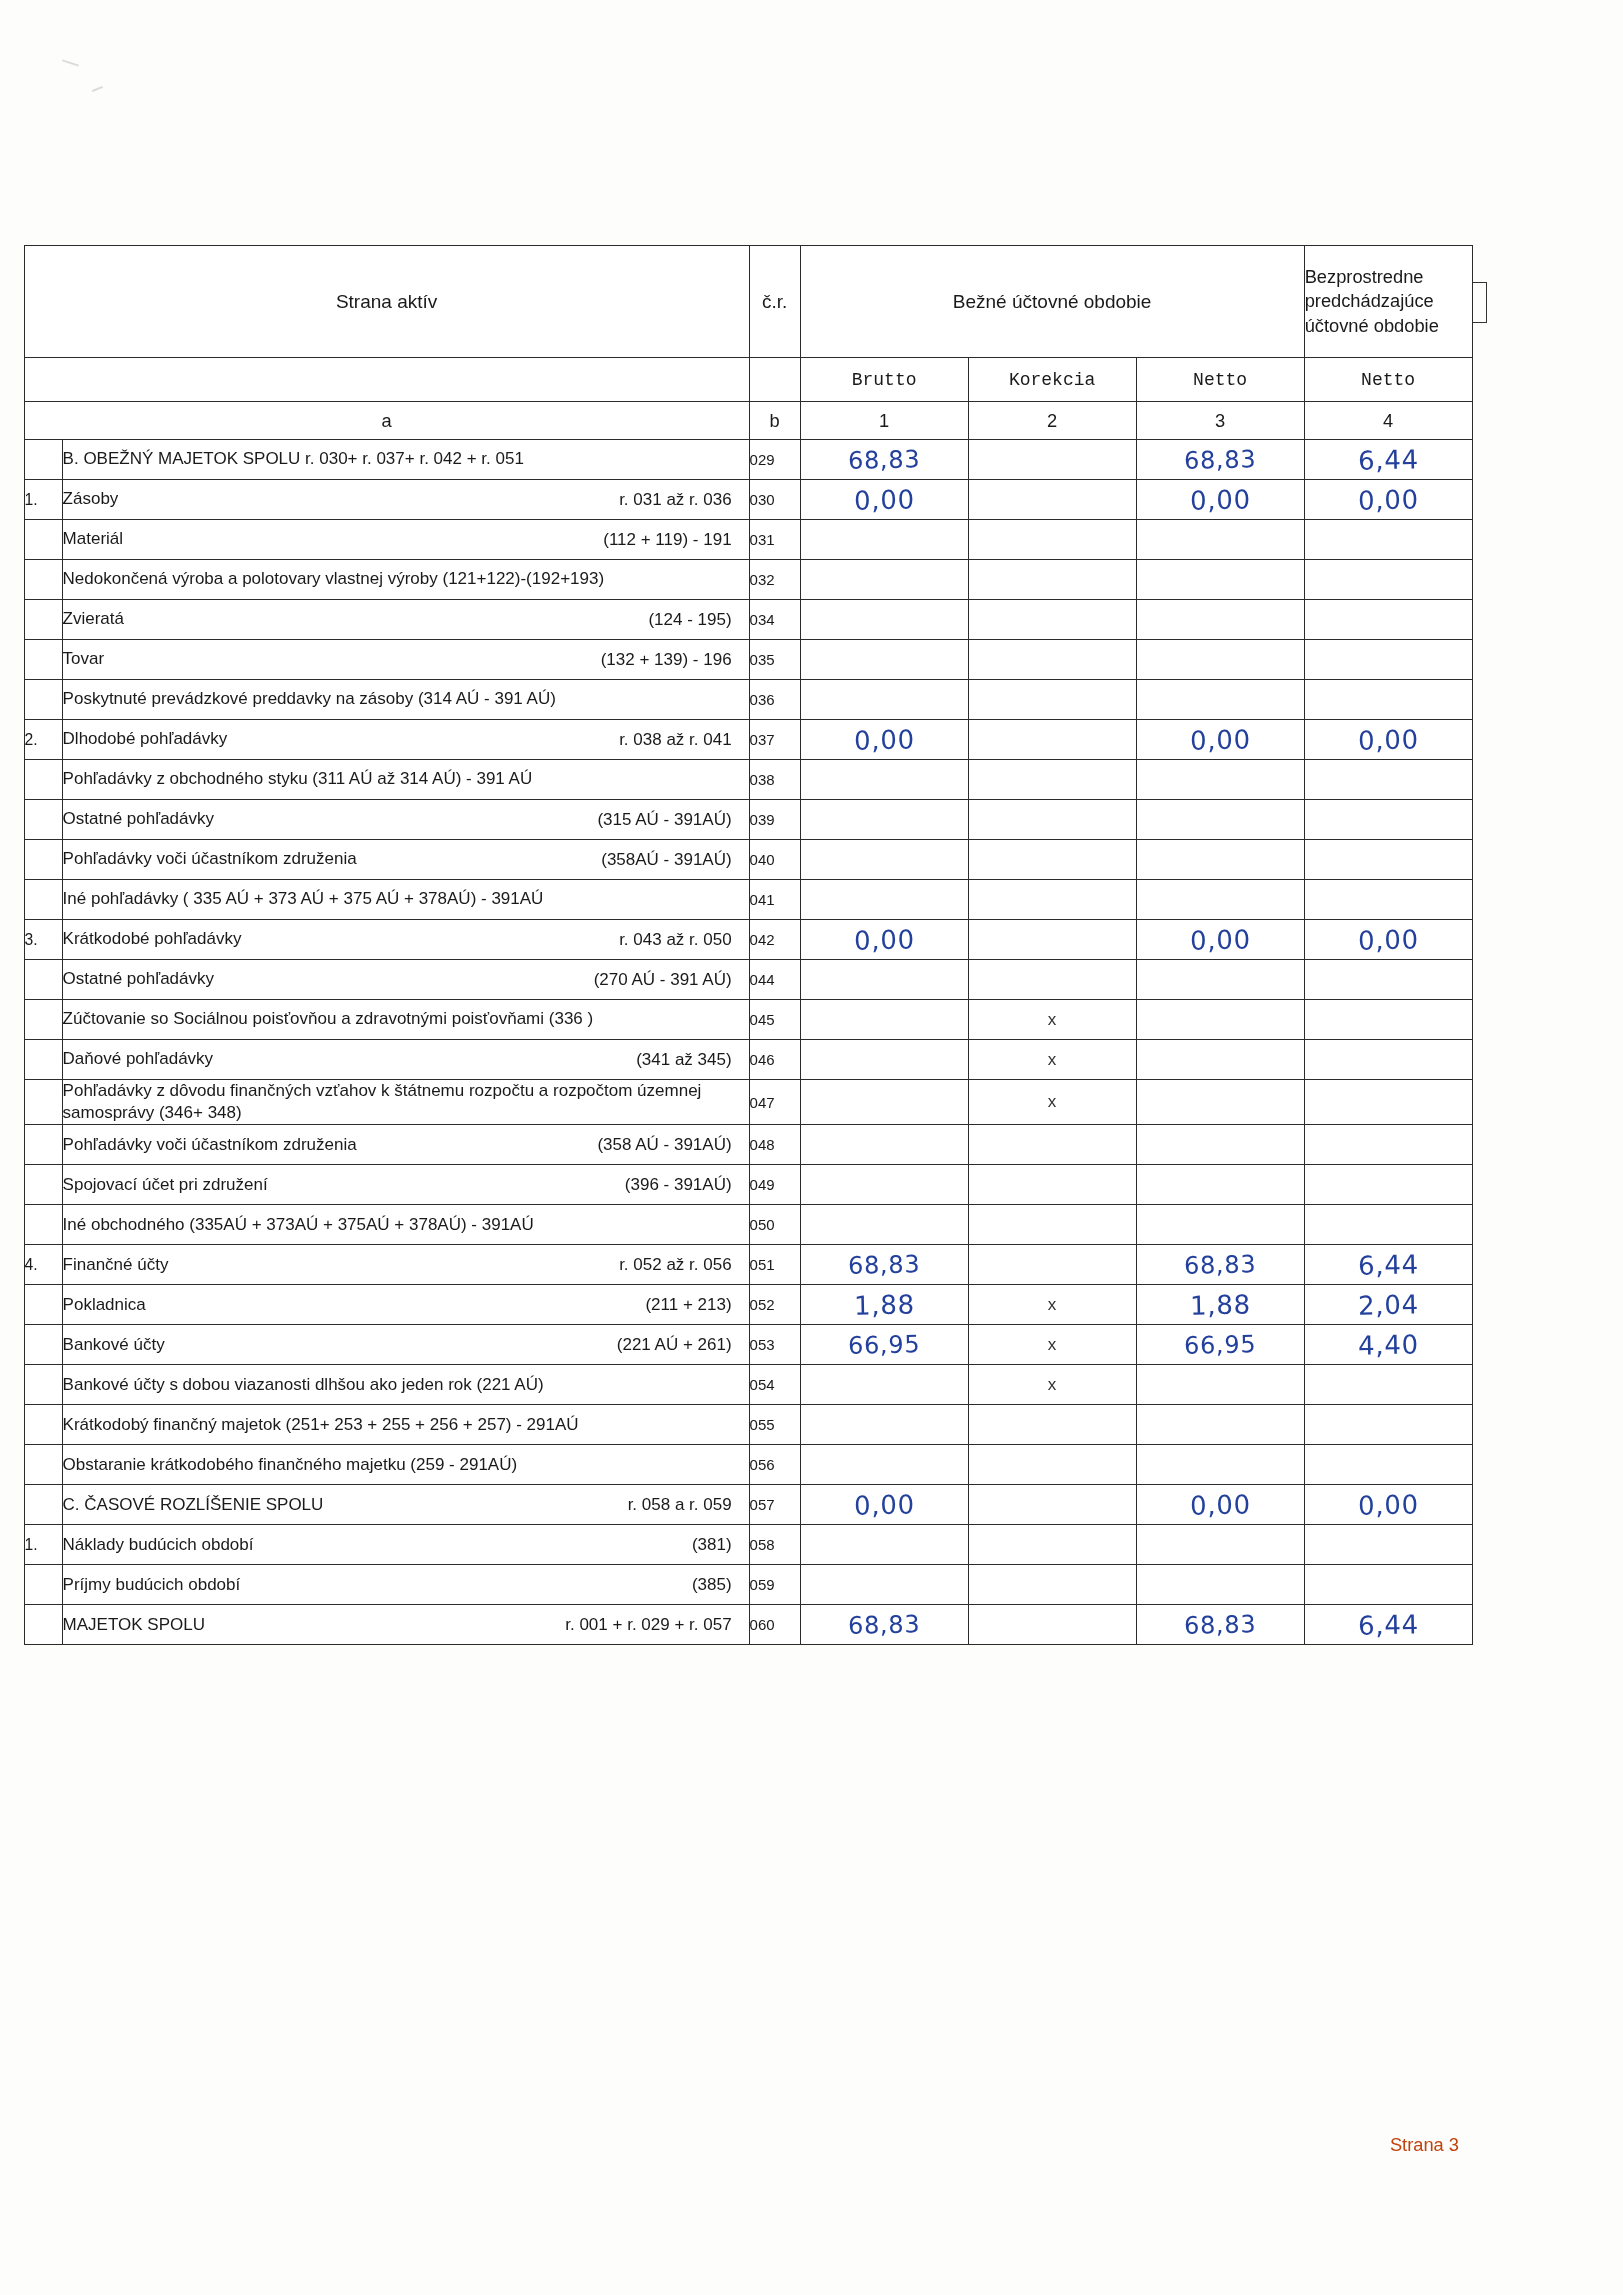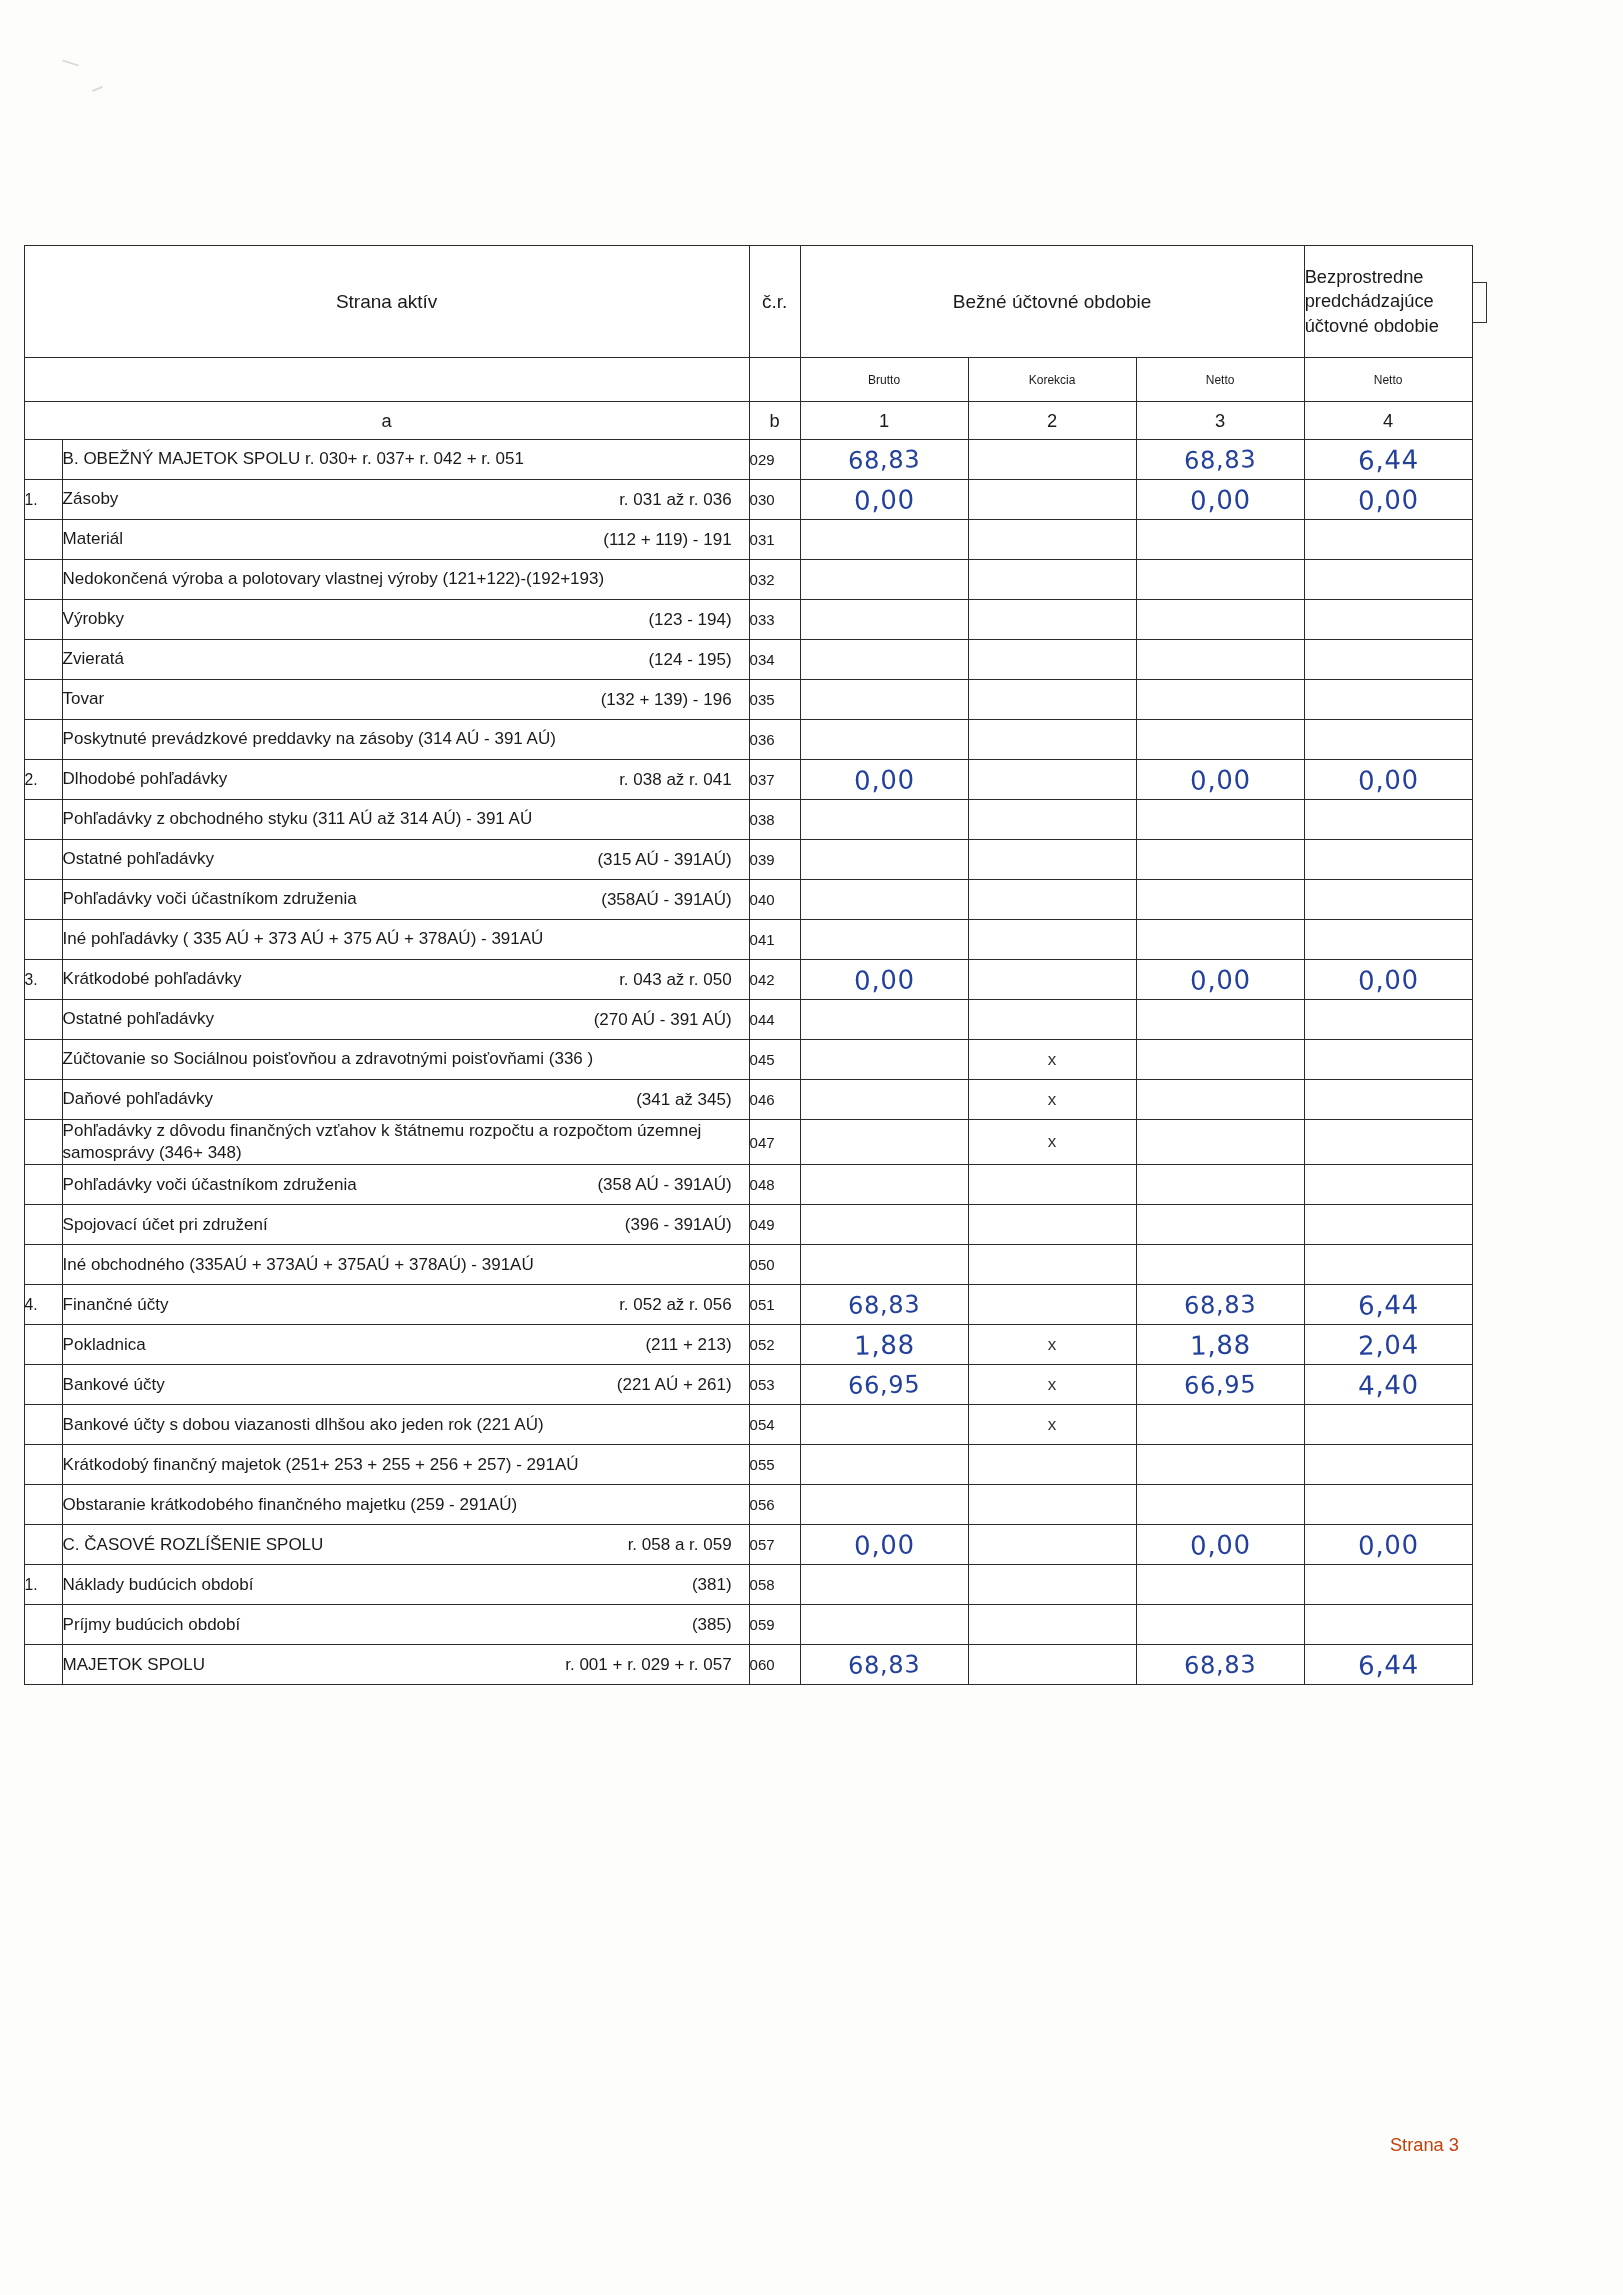--- a/index.html
+++ b/index.html
@@ -110,22 +110,23 @@
   col.c-cr    { width: 51px; }
   col.c-val   { width: 168px; }
 
   .hdr-main {
     text-align: center;
     font-size: 19px;
     height: 111px;
   }
   .hdr-sub {
     text-align: center;
-    font-size: 12px;
+    font-size: 18px;
     height: 43px;
+    font-family: Liberation Mono, monospace;
   }
   .hdr-letter {
     text-align: center;
     font-size: 18.3px;
     height: 37px;
   }
   .hdr-two-line {
     text-align: left;
     font-size: 18.3px;
     line-height: 1.32;
@@ -292,29 +293,20 @@
           <td class="rownum"></td>
           <td class="desc"><span>Nedokončená výroba a polotovary vlastnej výroby (121+122)-(192+193)</span></td>
           <td class="cr">032</td>
           <td class="val"></td>
           <td class="val"></td>
           <td class="val"></td>
           <td class="val"></td>
         </tr>
         <tr>
           <td class="rownum"></td>
-          <td class="desc"><span>Výrobky</span><span class="inline-code">(123  - 194)</span></td>
-          <td class="cr">033</td>
-          <td class="val"></td>
-          <td class="val"></td>
-          <td class="val"></td>
-          <td class="val"></td>
-        </tr>
-        <tr>
-          <td class="rownum"></td>
           <td class="desc"><span>Zvieratá</span><span class="inline-code">(124 - 195)</span></td>
           <td class="cr">034</td>
           <td class="val"></td>
           <td class="val"></td>
           <td class="val"></td>
           <td class="val"></td>
         </tr>
         <tr>
           <td class="rownum"></td>
           <td class="desc"><span>Tovar</span><span class="inline-code">(132 + 139) - 196</span></td>

